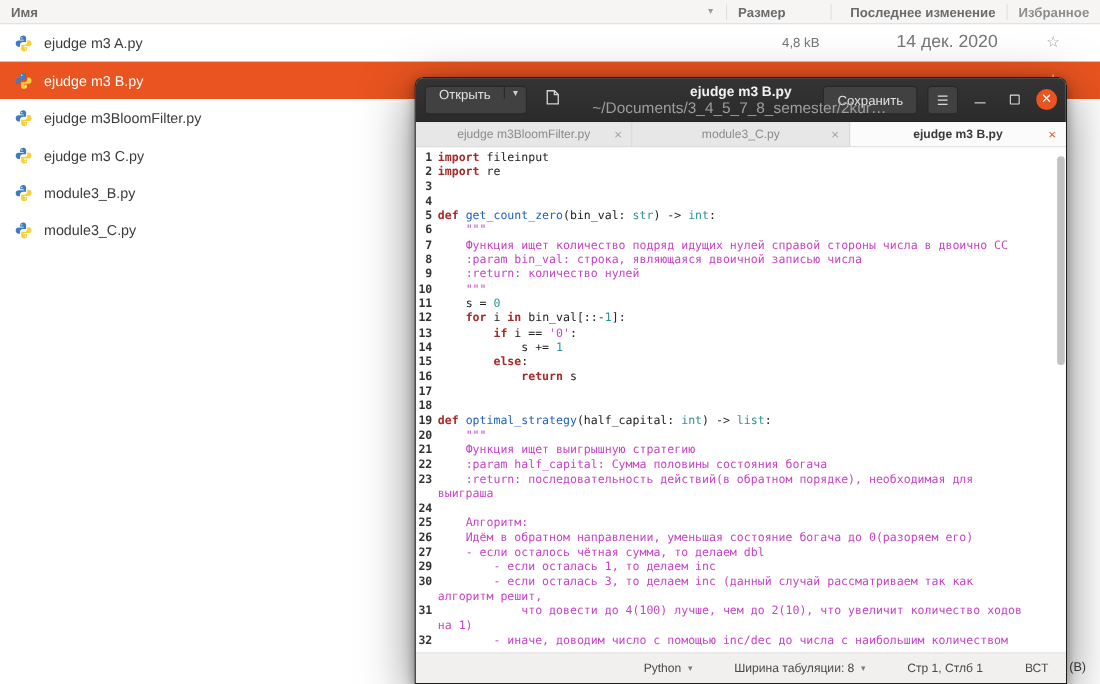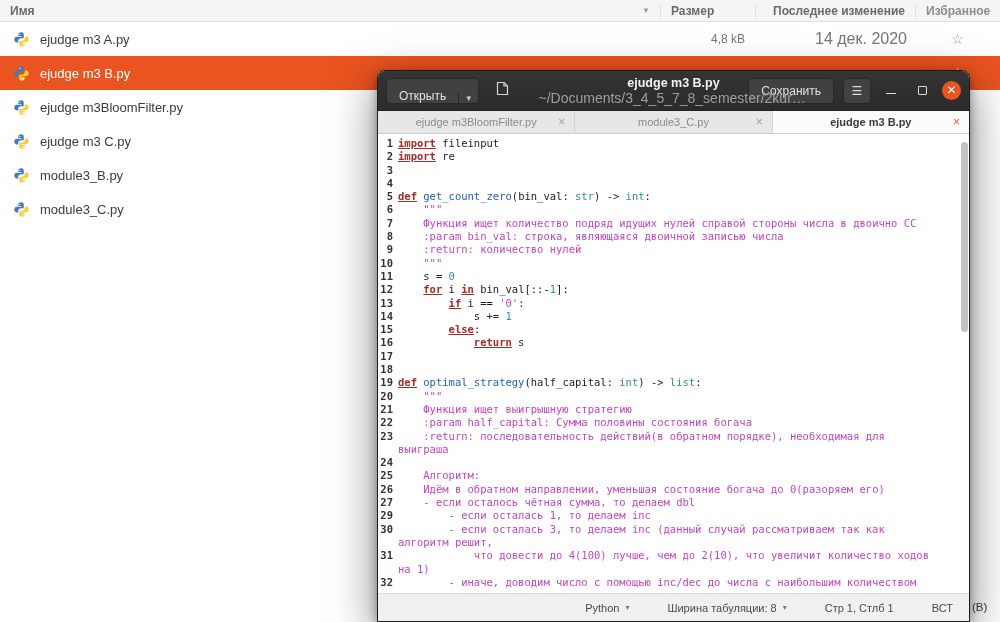--- a/index.html
+++ b/index.html
@@ -37,21 +37,21 @@
   .editor { position:absolute; left:377px; top:70px; width:593px; height:552px; z-index:5;
             border-radius:8px 8px 0 0; border:1px solid #1c1c1c;
             box-shadow:0 14px 46px rgba(0,0,0,.5), 0 3px 10px rgba(0,0,0,.35);
             display:flex; flex-direction:column; overflow:hidden; background:#fff; }
 
   .titlebar { height:40px; flex:none; background:linear-gradient(#343434,#2b2b2b);
               border-bottom:1px solid #222; display:flex; align-items:center; padding:0 8px;
               position:relative; }
   .tb-btn { background:#414141; border:1px solid #282828; border-radius:4px; height:26px;
             color:#e0e0e0; font-size:12px; display:flex; align-items:center; cursor:pointer; }
-  .open-split { display:flex; align-items:flex-end; }
+  .open-split { display:flex; align-items:flex-start; }
   .open-main { padding:0 12px; display:flex; align-items:center; }
   .open-caret { width:20px; display:flex; align-items:center; justify-content:center;
                 border-left:1px solid #282828; font-size:9px; color:#cfcfcf; }
   .icon-btn { width:26px; height:26px; background:transparent; border:none; display:flex;
               align-items:center; justify-content:center; cursor:pointer; margin-left:10px; border-radius:4px; }
   .tb-center { position:absolute; left:50%; top:50%; transform:translate(-50%,-50%);
                text-align:center; max-width:270px; }
   .tb-title { font-size:12.5px; font-weight:bold; color:#f1f1f1; white-space:nowrap; }
   .tb-sub { font-size:14px; color:#9e9e9e; white-space:nowrap; overflow:hidden; text-overflow:ellipsis; }
   .tb-right { margin-left:auto; display:flex; align-items:center; gap:9px; }
@@ -72,21 +72,21 @@
   .tab:last-child { border-right:none; }
   .tab.active { background:#fbfbfb; color:#3a3a3a; font-weight:bold; }
   .tab-close { position:absolute; right:9px; color:#a0a0a0; font-size:12px; font-weight:normal; }
   .tab.active .tab-close { color:var(--c-accent); }
 
   .code-area { flex:1; position:relative; background:#fff; overflow:hidden; padding-top:3px;
                font-family:"DejaVu Sans Mono","Liberation Mono",monospace; font-size:10.5px; line-height:13.3px; }
   .code-line { display:flex; }
   .ln { width:20px; flex:none; text-align:right; padding-right:5px; color:#323232; font-weight:700; }
   .ct { white-space:pre-wrap; color:#1b1b1b; max-width:537px; min-width:0; }
-  .tok-kw { color:var(--c-keyword); font-weight:700;text-decoration:underline; }
+  .tok-kw { color:var(--c-keyword); font-weight:700; }
   .tok-fn { color:var(--c-function); }
   .tok-ty { color:var(--c-type); }
   .tok-nu { color:var(--c-number); }
   .tok-st { color:var(--c-string); }
   .tok-pl { color:#1b1b1b; }
   .scroll-thumb { position:absolute; right:1px; top:8px; width:7px; height:190px;
                   background:#c2c2c2; border-radius:4px; }
 
   .statusbar { height:28px; flex:none; background:#f1f0ef; border-top:1px solid #dbdbdb;
                display:flex; align-items:center; justify-content:flex-end; gap:38px;

